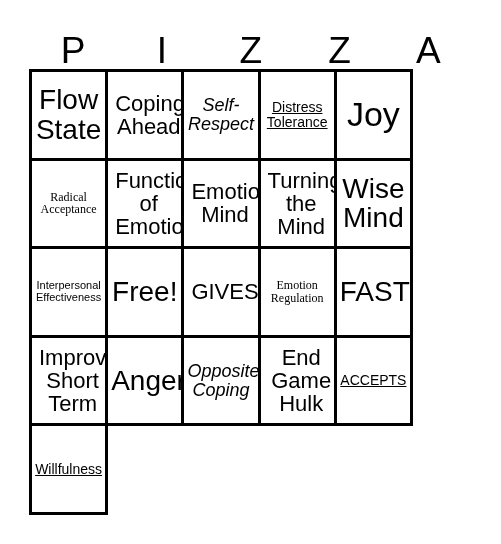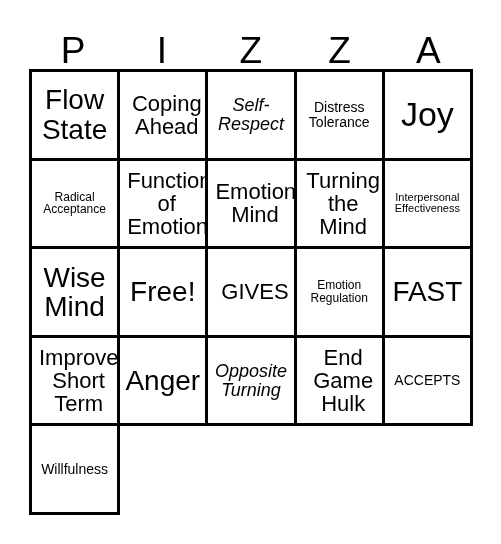--- a/index.html
+++ b/index.html
@@ -41,21 +41,21 @@
     line-height: 1;
     font-weight: 400;
     letter-spacing: 0.5px;
   }
 
   
   .grid {
     position: absolute;
     left: 29px;
     top: 69px;
-    width: 444px;
+    width: 384px;
     height: 446px;
     box-sizing: border-box;
     border-top: 3px solid #000;
     border-left: 3px solid #000;
     display: grid;
     grid-template-columns: repeat(5, 1fr);
     grid-template-rows: repeat(5, 1fr);
   }
 
   .cell {
@@ -73,22 +73,22 @@
     display: block;
     width: 100%;
     line-height: 1.05;
   }
 
   
   .t-xl   { font-size: 34px; }
   .t-lg   { font-size: 28px; }
   .t-md   { font-size: 22px; margin-left: 8px; }
   .t-sm   { font-size: 18px; font-style: italic; }
-  .t-xs   { font-size: 14px; }
-  .t-xxs  { font-size: 12px; }
+  .t-xs   { font-size: 14px; text-decoration: underline; }
+  .t-xxs  { font-size: 12px; font-family: Liberation Serif, serif; }
   .t-tiny { font-size: 11px; }
 </style>
 </head>
 <body>
 
 <div class="card">
 
   <div class="header-row">
     <div class="header-cell">P</div>
     <div class="header-cell">I</div>
@@ -119,45 +119,45 @@
       <div class="cell">
         <span class="t-md">Function of Emotion</span>
       </div>
       <div class="cell">
         <span class="t-md">Emotion Mind</span>
       </div>
       <div class="cell">
         <span class="t-md">Turning the Mind</span>
       </div>
       <div class="cell">
-        <span class="t-tiny">Interpersonal Effectiveness</span>
+        <span class="t-lg">Wise Mind</span>
       </div>
       <div class="cell">
-        <span class="t-lg">Wise Mind</span>
+        <span class="t-tiny">Interpersonal Effectiveness</span>
       </div>
       <div class="cell">
         <span class="t-lg">Free!</span>
       </div>
       <div class="cell">
         <span class="t-md">GIVES</span>
       </div>
       <div class="cell">
         <span class="t-xxs">Emotion Regulation</span>
       </div>
       <div class="cell">
         <span class="t-lg">FAST</span>
       </div>
       <div class="cell">
         <span class="t-md">Improve Short Term</span>
       </div>
       <div class="cell">
         <span class="t-lg">Anger</span>
       </div>
       <div class="cell">
-        <span class="t-sm">Opposite Turning</span>
+        <span class="t-sm">Opposite Coping</span>
       </div>
       <div class="cell">
         <span class="t-md">End Game Hulk</span>
       </div>
       <div class="cell">
         <span class="t-xs">ACCEPTS</span>
       </div>
       <div class="cell">
         <span class="t-xs">Willfulness</span>
       </div>

